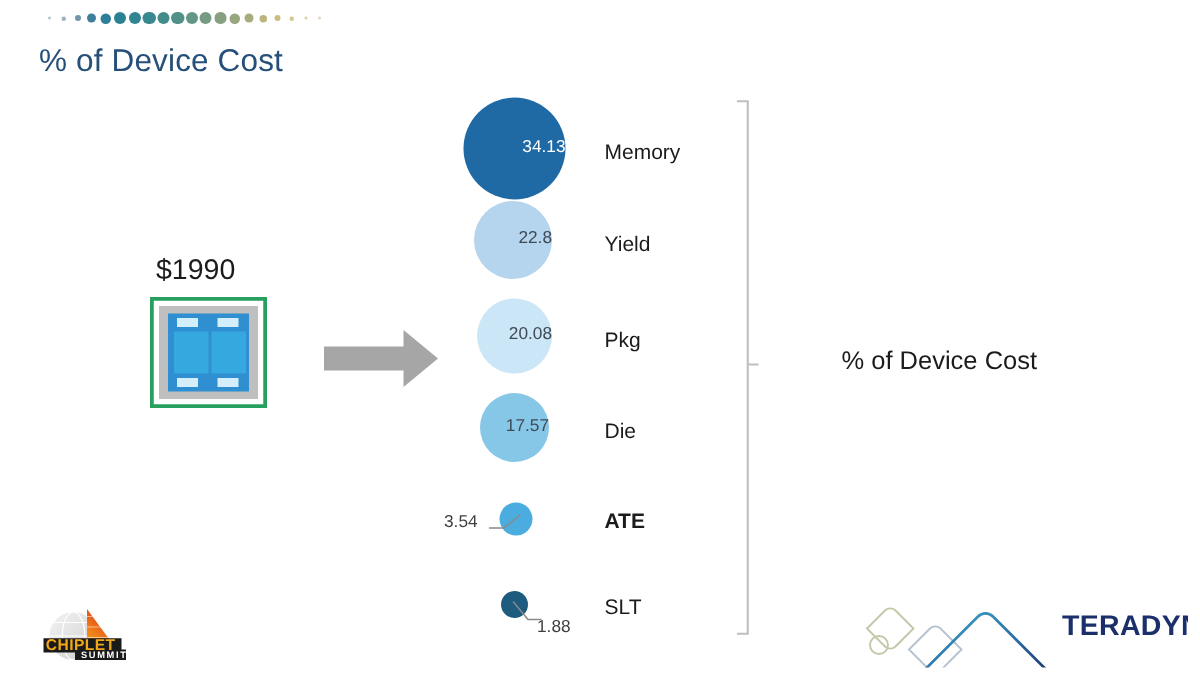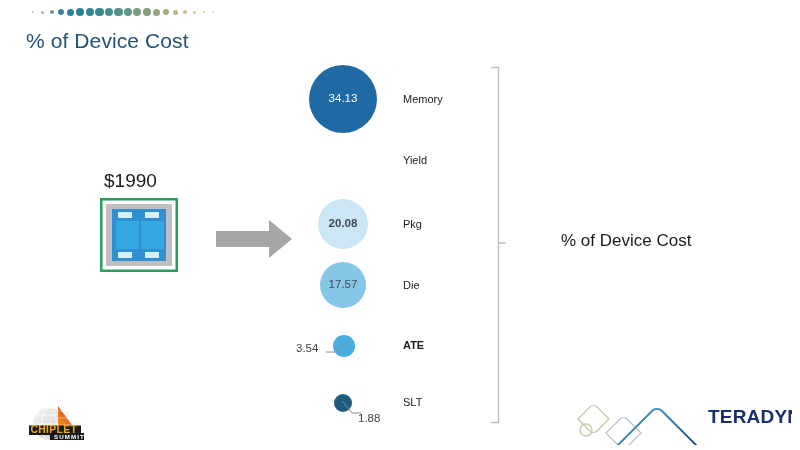--- a/index.html
+++ b/index.html
@@ -79,31 +79,31 @@
     left: 290px;
     top: 55px;
     width: 230px;
     height: 380px;
   }
   .bubble {
     position: absolute;
     border-radius: 50%;
     display: flex;
     align-items: center;
-    justify-content: center;
+    justify-content: flex-end;
     box-sizing: border-box;
   }
   .bubble-value {
     font-size: 11.5px;
     line-height: 1;
     white-space: nowrap;
   }
   .bubble-label {
     position: absolute;
-    font-size: 11px;
+    font-size: 14px;
     color: #1b1b1b;
     white-space: nowrap;
   }
   .outside-value {
     position: absolute;
     font-size: 11.5px;
     color: #3f3f3f;
     white-space: nowrap;
   }
   .leader {
@@ -191,23 +191,26 @@
 
   <svg id="flow-arrow" viewBox="0 0 80 46">
     <path d="M2 15 L55 15 L55 4 L78 23 L55 42 L55 31 L2 31 Z" fill="#a6a6a6"></path>
   </svg>
 
   <div id="bubble-chart">
       <div class="bubble" style="width: 68px; height: 68px; left: 19px; top: 10px; background: rgb(31, 106, 165);">
         <span class="bubble-value" style="color: rgb(255, 255, 255);">34.13</span>
       </div>
       <span class="bubble-label" style="left: 113px; top: 38px;">Memory</span>
+      <div class="bubble" style="width: 52px; height: 52px; left: 26px; top: 79px; background: rgb(181, 212, 238);">
+        <span class="bubble-value" style="color: rgb(63, 74, 85);">22.8</span>
+      </div>
       <span class="bubble-label" style="left: 113px; top: 99px;">Yield</span>
       <div class="bubble" style="width: 50px; height: 50px; left: 28px; top: 144px; background: rgb(203, 230, 246);">
-        <span class="bubble-value" style="color: rgb(63, 74, 85); font-weight: bold;">20.08</span>
+        <span class="bubble-value" style="color: rgb(63, 74, 85);">20.08</span>
       </div>
       <span class="bubble-label" style="left: 113px; top: 163px;">Pkg</span>
       <div class="bubble" style="width: 46px; height: 46px; left: 30px; top: 207px; background: rgb(134, 199, 232);">
         <span class="bubble-value" style="color: rgb(63, 74, 85);">17.57</span>
       </div>
       <span class="bubble-label" style="left: 113px; top: 224px;">Die</span>
       <div class="bubble" style="width: 22px; height: 22px; left: 43px; top: 280px; background: rgb(75, 172, 224);"></div>
       <svg class="leader" width="230" height="380" style="left: 0px; top: 0px; pointer-events: none;">
         <path d="M57 288 L46 297 L36 297" fill="none" stroke="#8a8a8a" stroke-width="1"></path>
       </svg>

